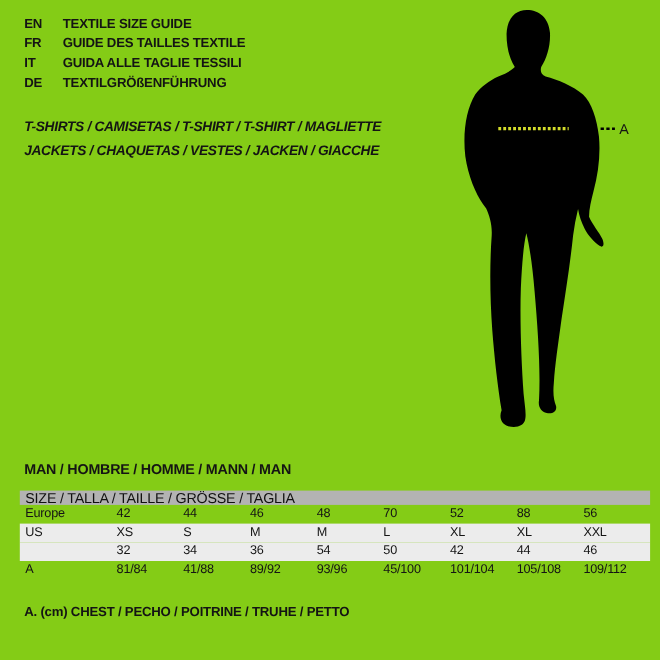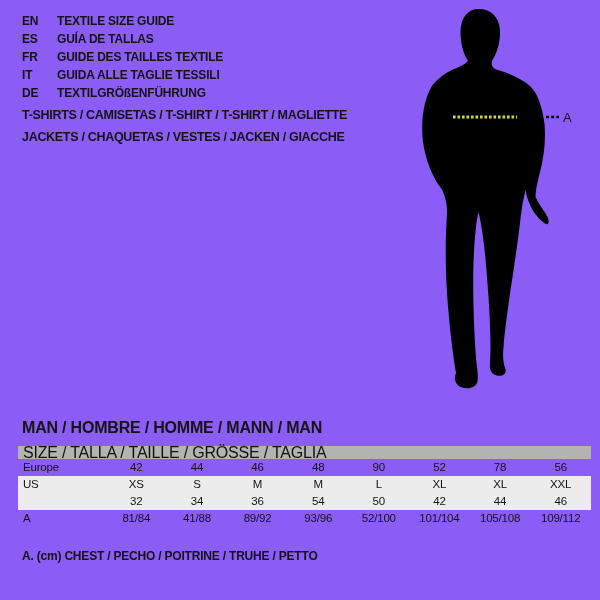--- a/index.html
+++ b/index.html
@@ -1,58 +1,55 @@
 <!DOCTYPE html>
 <html><head>
 <meta charset="utf-8">
 <style>
   * { box-sizing: border-box; margin: 0; padding: 0; }
   html, body { width: 600px; height: 600px; background: #ffffff; }
   body { font-family: "Liberation Sans", sans-serif; color: #141414; letter-spacing: -0.2px; }
-  #canvas { position: relative; width: 600px; height: 600px; background: #8b5cf6; overflow: hidden; }
+  #canvas { position: relative; width: 600px; height: 600px; background: #84cc16; overflow: hidden; }
 
   
   .langs { position: absolute; left: 22px; top: 12px; }
   .lang-row { height: 18px; line-height: 18px; font-size: 12px; font-weight: bold; white-space: nowrap; }
   .lang-code { display: inline-block; width: 35px; }
 
   
   .cats { position: absolute; left: 22px; top: 104px; }
-  .cat-line { font-size: 12.5px; font-weight: bold; line-height: 22px; white-space: nowrap; letter-spacing: -0.3px; }
+  .cat-line { font-size: 12.5px; font-weight: bold; line-height: 22px; white-space: nowrap; letter-spacing: -0.3px; font-style: italic; }
 
   
   .figure { position: absolute; left: 395px; top: 0; width: 205px; height: 400px; }
   .figure svg { display: block; width: 205px; height: 400px; }
   .measure-label { font-family: "Liberation Sans", sans-serif; font-size: 13px; }
 
   
-  .section-title { position: absolute; left: 22px; top: 419px; font-size: 16px; font-weight: bold; white-space: nowrap; }
+  .section-title { position: absolute; left: 22px; top: 419px; font-size: 13px; font-weight: bold; white-space: nowrap; }
 
   
   .size-table { position: absolute; left: 18px; top: 446px; width: 573px; }
-  .t-head { height: 13px; line-height: 13px; font-size: 16px; padding-left: 5px; background: #b3b3b3; color: #111111; white-space: nowrap; }
+  .t-head { height: 13px; line-height: 13px; font-size: 13px; padding-left: 5px; background: #b3b3b3; color: #111111; white-space: nowrap; }
   .t-row { display: flex; height: 17px; line-height: 17px; font-size: 11.5px; }
   .t-row.shaded { background: #ececec; }
   .t-label { width: 88px; padding-left: 5px; }
-  .t-cell { flex: 1; text-align: center; }
+  .t-cell { flex: 1; }
 
   
   .footnote { position: absolute; left: 22px; top: 549px; font-size: 12px; font-weight: bold; white-space: nowrap; }
 </style>
 </head>
 <body>
 
 <div id="canvas">
 
   <div class="langs">
     <div class="lang-row">
       <span class="lang-code">EN</span><span>TEXTILE SIZE GUIDE</span>
-    </div>
-    <div class="lang-row">
-      <span class="lang-code">ES</span><span>GUÍA DE TALLAS</span>
     </div>
     <div class="lang-row">
       <span class="lang-code">FR</span><span>GUIDE DES TAILLES TEXTILE</span>
     </div>
     <div class="lang-row">
       <span class="lang-code">IT</span><span>GUIDA ALLE TAGLIE TESSILI</span>
     </div>
     <div class="lang-row">
       <span class="lang-code">DE</span><span>TEXTILGRÖßENFÜHRUNG</span>
     </div>
@@ -110,23 +107,23 @@
 
   <div class="size-table">
     <div class="t-head">SIZE / TALLA / TAILLE / GRÖSSE / TAGLIA</div>
 
     <div class="t-row">
       <div class="t-label">Europe</div>
       <div class="t-cell">42</div>
       <div class="t-cell">44</div>
       <div class="t-cell">46</div>
       <div class="t-cell">48</div>
-      <div class="t-cell">90</div>
+      <div class="t-cell">70</div>
       <div class="t-cell">52</div>
-      <div class="t-cell">78</div>
+      <div class="t-cell">88</div>
       <div class="t-cell">56</div>
     </div>
 
     <div class="t-row shaded">
       <div class="t-label">US</div>
       <div class="t-cell">XS</div>
       <div class="t-cell">S</div>
       <div class="t-cell">M</div>
       <div class="t-cell">M</div>
       <div class="t-cell">L</div>
@@ -146,21 +143,21 @@
       <div class="t-cell">44</div>
       <div class="t-cell">46</div>
     </div>
 
     <div class="t-row">
       <div class="t-label">A</div>
       <div class="t-cell">81/84</div>
       <div class="t-cell">41/88</div>
       <div class="t-cell">89/92</div>
       <div class="t-cell">93/96</div>
-      <div class="t-cell">52/100</div>
+      <div class="t-cell">45/100</div>
       <div class="t-cell">101/104</div>
       <div class="t-cell">105/108</div>
       <div class="t-cell">109/112</div>
     </div>
   </div>
 
   <div class="footnote">A. (cm) CHEST / PECHO / POITRINE / TRUHE / PETTO</div>
 
 </div>
 

